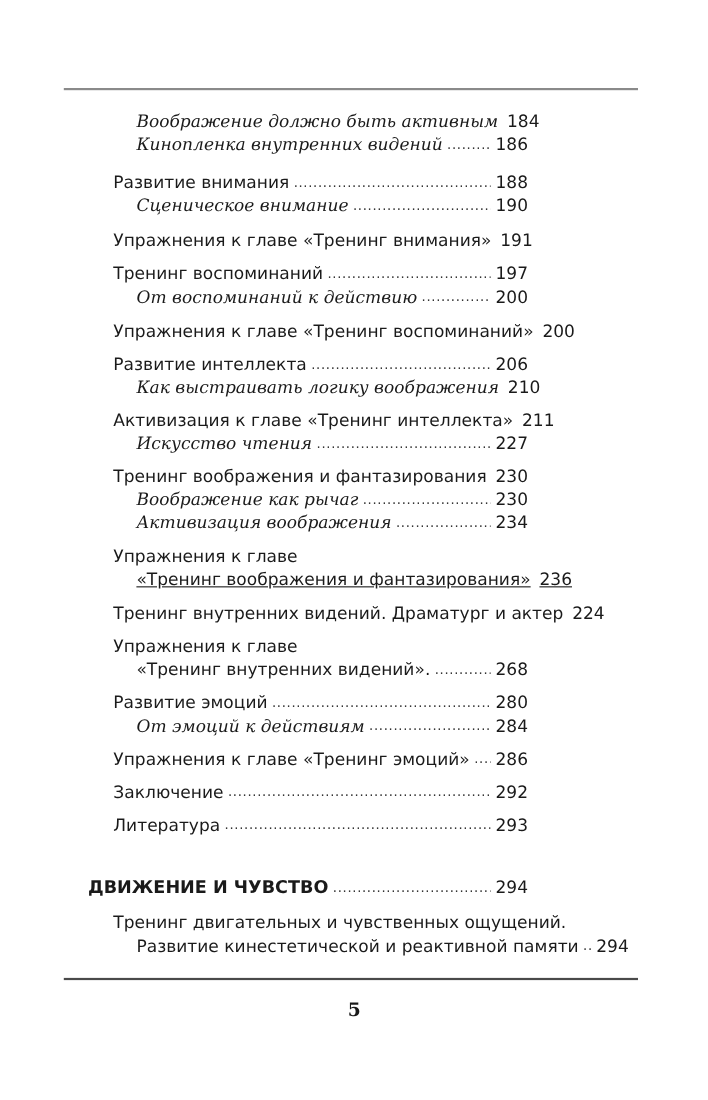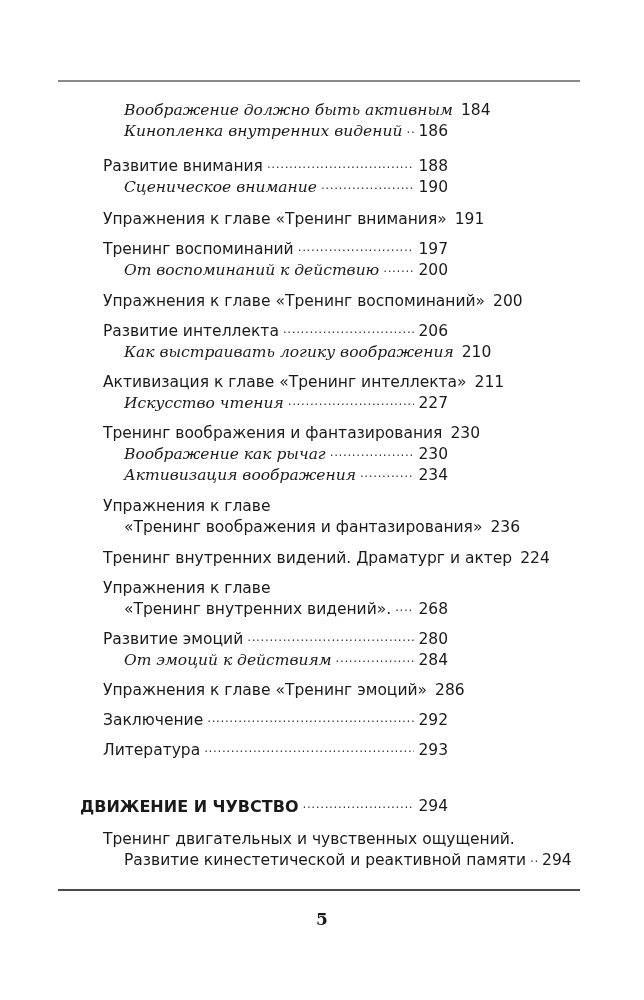--- a/index.html
+++ b/index.html
@@ -1,21 +1,21 @@
 <!DOCTYPE html>
 <html><head>
 <meta charset="utf-8">
 <style>
   html, body { margin: 0; padding: 0; background: #ffffff; }
   body { width: 644px; height: 1000px; position: relative; overflow: hidden; color: #1a1a1a; }
   .rule { position: absolute; left: 58px; width: 522px; height: 2px; }
   .rule.top { top: 80px; background: #8a8a8a; }
   .rule.bottom { top: 889px; background: #4a4a4a; }
   .toc { position: absolute; left: 0; top: 0; width: 644px; }
-  .line { position: absolute; display: flex; align-items: flex-start; white-space: nowrap; right: 196px; }
+  .line { position: absolute; display: flex; align-items: center; white-space: nowrap; right: 164px; }
   .line .title { flex: 0 0 auto; }
   .line .dots { flex: 1 1 auto; overflow: hidden; margin: 0 4px; letter-spacing: 3.2px; color: #333; font-family: "DejaVu Sans", sans-serif; font-size: 12px; }
   .line .dots::before { content: ". . . . . . . . . . . . . . . . . . . . . . . . . . . . . . . . . . . . . . . . . . . . . . . . . . . . . . . . . . . . . . . . . . . . . . . . . . . . . . . ."; letter-spacing: -1.6px; }
   .line .page { flex: 0 0 auto; font-family: "DejaVu Sans", sans-serif; font-size: 15.5px; }
   .sans { font-family: "DejaVu Sans", sans-serif; font-size: 15.5px; }
   .ital { font-family: "DejaVu Serif", serif; font-style: italic; font-size: 15.5px; }
   .bold { font-family: "DejaVu Sans", sans-serif; font-weight: bold; font-size: 16px; }
   .lvl0 { left: 80px; }
   .lvl1 { left: 103px; }
   .lvl2 { left: 124px; }
@@ -113,21 +113,21 @@
     <span class="page">230</span>
   </div>
 
   <div class="line lvl2" style="top:466px;">
     <span class="title ital">Активизация воображения</span>
     <span class="dots"></span>
     <span class="page">234</span>
   </div>
 
   <div class="cont lvl1 sans" style="top:497px;">Упражнения к главе</div>
-  <div class="line lvl2" style="top:518px;">
+  <div class="line lvl2" style="top:518px;text-decoration:underline;">
     <span class="title sans">«Тренинг воображения и фантазирования»</span>
     <span class="dots"></span>
     <span class="page">236</span>
   </div>
 
   <div class="line lvl1" style="top:549px;">
     <span class="title sans">Тренинг внутренних видений. Драматург и актер</span>
     <span class="dots"></span>
     <span class="page">224</span>
   </div>

